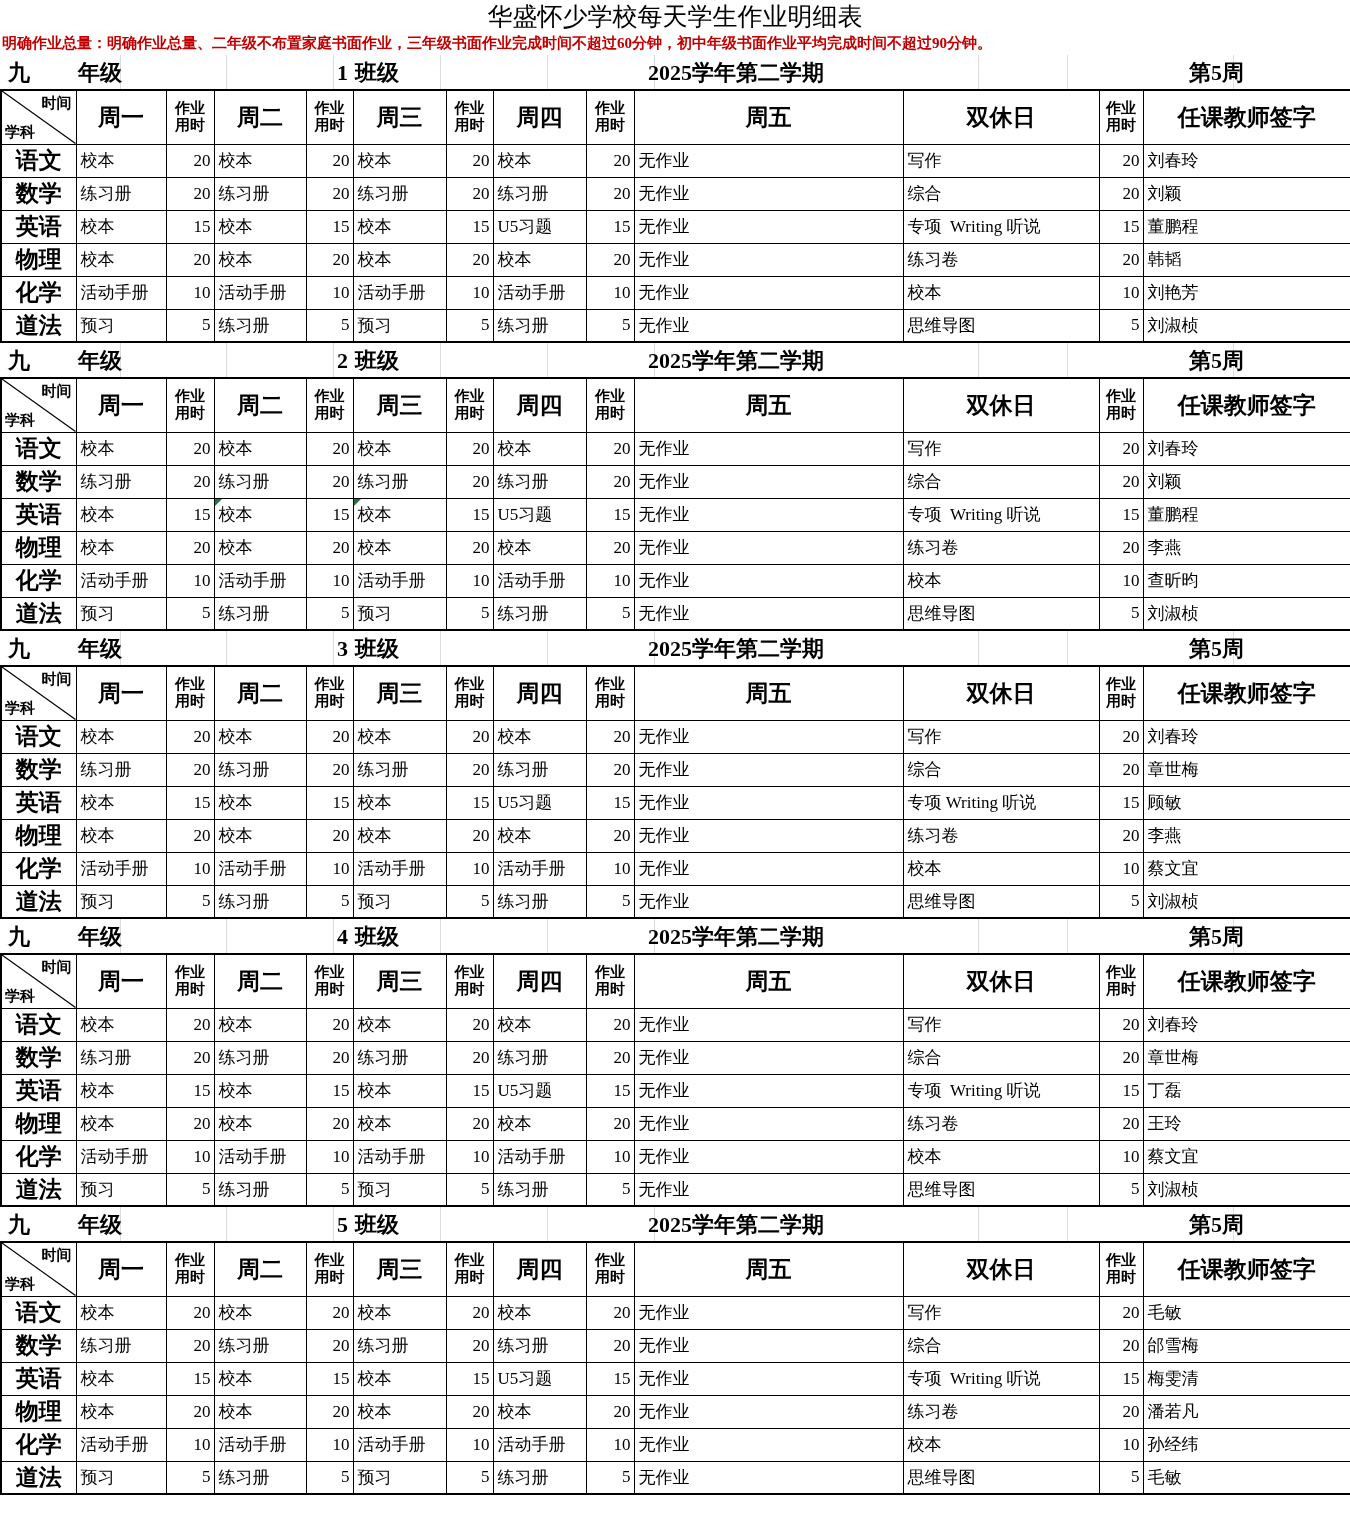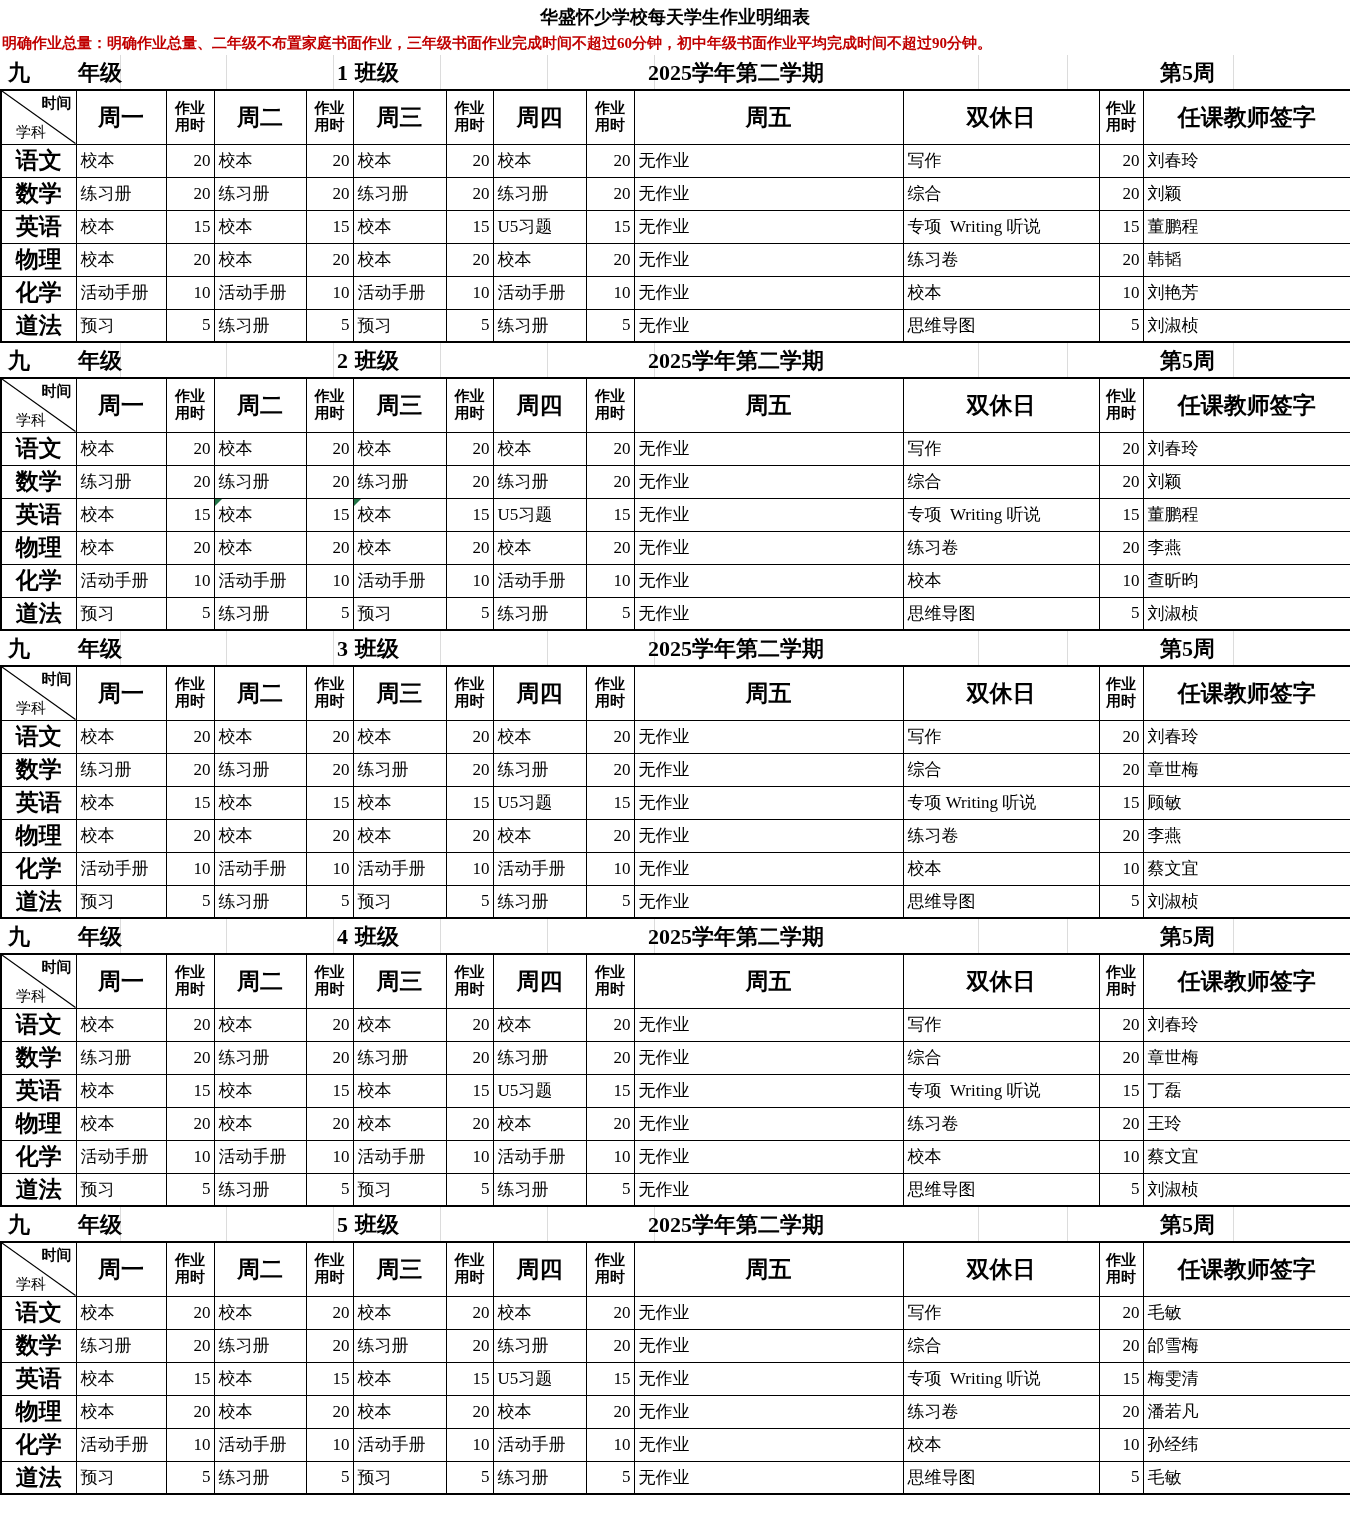--- a/index.html
+++ b/index.html
@@ -1,38 +1,38 @@
 <!DOCTYPE html>
 <html><head>
 <meta charset="utf-8">
 <style>
   html,body{margin:0;padding:0;background:#fff;color:#000;}
   body{width:1350px;font-family:"Liberation Serif","DejaVu Serif",serif;}
-  .title{height:32px;line-height:34px;text-align:center;font-size:18px;font-weight:bold;}
+  .title{height:32px;line-height:34px;text-align:center;font-size:25px;font-weight:normal;}
   .note{height:23px;line-height:22px;font-size:15px;font-weight:bold;color:#c00000;padding-left:2px;white-space:nowrap;}
   .section-header{position:relative;height:34px;}
   .section-header .gl{position:absolute;top:0;bottom:0;width:1px;background:#dcdcdc;}
   .section-header span{position:absolute;top:0;height:34px;line-height:36px;font-weight:bold;font-size:22px;white-space:nowrap;}
   .sh-grade-val{left:8px;font-size:24px;}
   .sh-grade{left:78px;}
   .sh-classnum{left:240px;width:108px;text-align:right;display:inline-block;}
   .sh-class{left:355px;}
   .sh-sem{left:648px;}
-  .sh-week{left:1160px;}
+  .sh-week{left:1189px;}
   table{border-collapse:collapse;table-layout:fixed;width:1350px;border:2px solid #000;}
   th,td{border:1px solid #000;overflow:hidden;padding:0;}
   thead tr{height:54px;}
   tbody tr{height:33px;}
   th{font-weight:bold;}
   .day-h{font-size:23px;text-align:center;}
   .dur-h{font-size:15px;line-height:17px;text-align:center;padding:0 6px;}
   .corner{position:relative;}
   .corner svg{position:absolute;left:0;top:0;width:100%;height:100%;}
   .c-time{position:absolute;top:3px;right:4px;font-size:15px;font-weight:bold;}
-  .c-sub{position:absolute;bottom:2px;left:3px;font-size:15px;font-weight:normal;margin-left:11px;}
+  .c-sub{position:absolute;bottom:2px;left:3px;font-size:15px;font-weight:bold;}
   td{font-size:17px;white-space:pre;}
   .sub{font-weight:bold;font-size:23px;text-align:center;}
   .act{text-align:left;padding-left:4px;}
   .num{text-align:right;padding-right:3px;}
   .flag{position:relative;}
   .flag .ci{position:absolute;top:0;left:0;width:8px;height:8px;background:#217346;clip-path:polygon(0 0,100% 0,0 100%);}
 </style>
 </head>
 <body>
 

